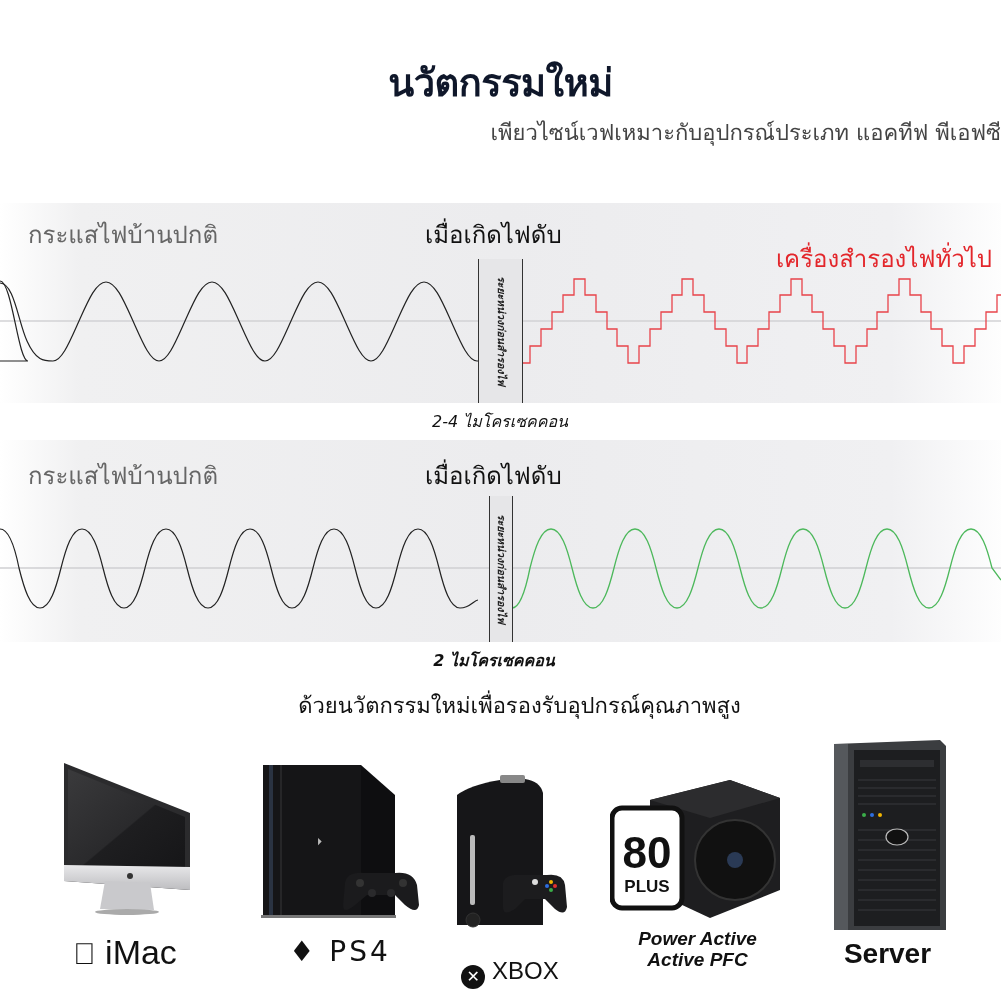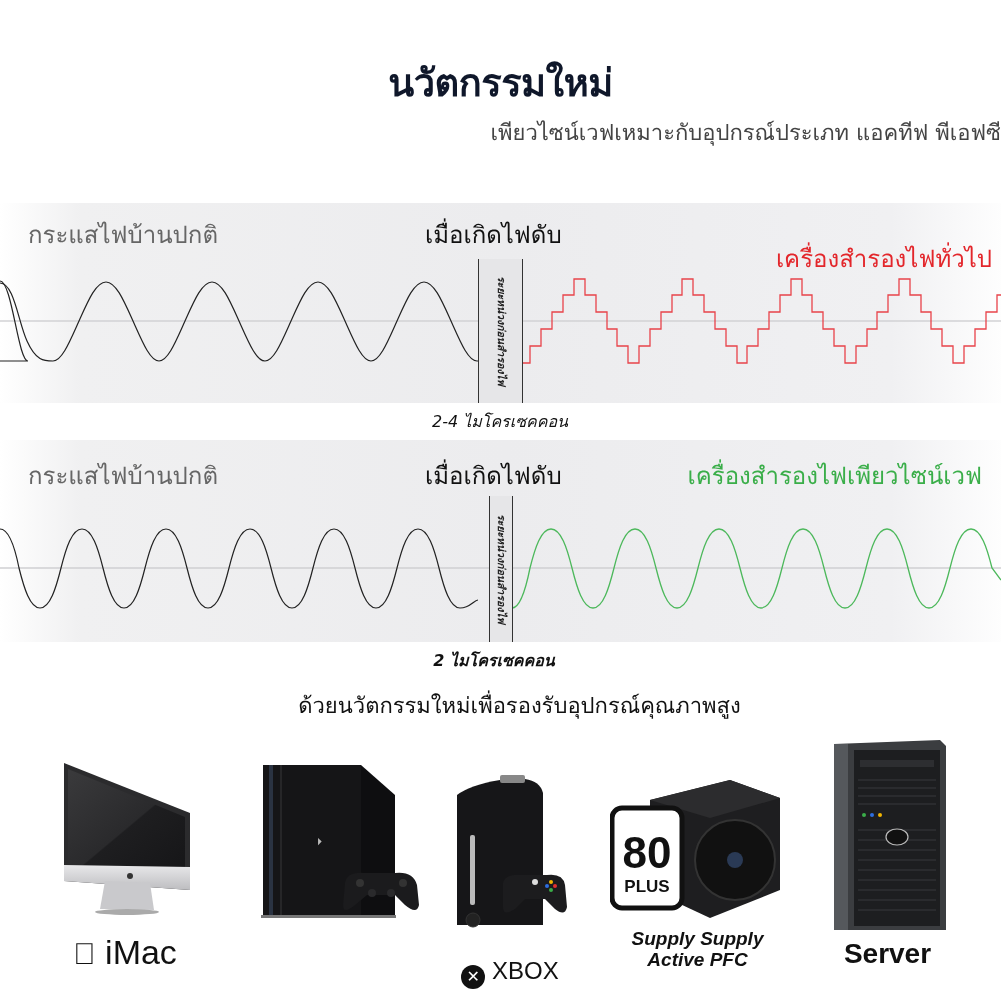--- a/index.html
+++ b/index.html
@@ -63,21 +63,20 @@
     <path fill="none" stroke="#4cb85b" stroke-width="1.3" d="M512,168 C520,168 526,148 530,128 C535,108 541,89 551,89
          C561,89 567,108 572,128 C577,148 583,168 593,168 C603,168 609,148 614,128 C619,108 625,89 635,89
          C645,89 651,108 656,128 C661,148 667,168 677,168 C687,168 693,148 698,128 C703,108 709,89 719,89
          C729,89 735,108 740,128 C745,148 751,168 761,168 C771,168 777,148 782,128 C787,108 793,89 803,89
          C813,89 819,108 824,128 C829,148 835,168 845,168 C855,168 861,148 866,128 C871,108 877,89 887,89
          C897,89 903,108 908,128 C913,148 919,168 929,168 C939,168 945,148 950,128 C955,108 961,89 971,89
          C981,89 987,108 992,128 L1001,140"></path>
   </svg>
   <div class="abs lbl lbl-normal" style="left:28px;top:16px;">กระแสไฟบ้านปกติ</div>
   <div class="abs lbl lbl-outage" style="left:425px;top:16px;">เมื่อเกิดไฟดับ</div>
-  <div class="abs lbl lbl-green" style="right:30px;top:16px;">เครื่องสำรองไฟเพียวไซน์เวฟ</div>
   <div class="gap" style="left:489px;top:56px;width:24px;height:146px;">
     <div class="gap-text">ระยะหน่วงก่อนสำรองไฟ</div>
   </div>
 </div>
 <div class="abs gap-caption" style="left:494px;top:648px;font-weight:bold;">2 ไมโครเซคคอน</div>
 
 <div class="abs section-heading">ด้วยนวัตกรรมใหม่เพื่อรองรับอุปกรณ์คุณภาพสูง</div>
 
 <div class="device" style="left:50px;top:755px;width:150px;height:225px;">
   <svg width="150" height="170">
@@ -113,20 +112,24 @@
     <rect x="14" y="10" width="4" height="150" fill="#2a3342"></rect>
     <rect x="25" y="10" width="2" height="150" fill="#262628"></rect>
     <text x="62" y="90" fill="#bbb" font-size="10" font-family="DejaVu Sans,sans-serif">⏵</text>
     <path d="M90,128 Q92,116 110,118 L140,118 Q158,116 162,130 L164,150 Q162,160 150,150 L140,140 L112,140 L100,150 Q88,160 88,150 Z" fill="#1b1b1d"></path>
     <circle cx="105" cy="128" r="4" fill="#333"></circle>
     <circle cx="148" cy="128" r="4" fill="#333"></circle>
     <circle cx="117" cy="138" r="4" fill="#2a2a2c"></circle>
     <circle cx="136" cy="138" r="4" fill="#2a2a2c"></circle>
     <rect x="6" y="160" width="135" height="3" fill="#777"></rect>
   </svg>
+  <div class="dev-label" style="top:180px;font-size:28px;letter-spacing:3px;font-family:'DejaVu Sans',sans-serif;">
+    <span style="font-weight:bold;">♦</span>
+    <span>PS4</span>
+  </div>
 </div>
 
 <div class="device" style="left:445px;top:765px;width:130px;height:215px;">
   <svg width="130" height="165">
     <path d="M12,30 Q25,20 55,15 L80,14 Q95,16 98,28 L98,160 L12,160 Z" fill="#161618"></path>
     <rect x="55" y="10" width="25" height="8" rx="2" fill="#888"></rect>
     <rect x="25" y="70" width="5" height="70" rx="2" fill="#bbb"></rect>
     <circle cx="28" cy="155" r="7" fill="#222" stroke="#333"></circle>
     <path d="M58,118 Q60,108 78,110 L102,110 Q118,108 120,120 L122,142 Q120,152 110,144 L100,134 L80,134 L70,144 Q58,152 58,142 Z" fill="#1c1c1e"></path>
     <circle cx="90" cy="117" r="3" fill="#ddd"></circle>
@@ -145,21 +148,21 @@
   <svg width="175" height="150">
     <polygon points="40,30 120,10 170,28 170,120 100,148 40,120" fill="#1e1e20"></polygon>
     <polygon points="40,30 120,10 170,28 100,48" fill="#2c2c2e"></polygon>
     <circle cx="125" cy="90" r="40" fill="#111" stroke="#333" stroke-width="2"></circle>
     <circle cx="125" cy="90" r="8" fill="#2a3a55"></circle>
     <rect x="2" y="38" width="70" height="100" rx="10" fill="#fff" stroke="#111" stroke-width="5"></rect>
     <text x="37" y="98" text-anchor="middle" font-size="44" font-weight="bold" font-family="Liberation Sans,sans-serif" fill="#111">80</text>
     <text x="37" y="122" text-anchor="middle" font-size="17" font-weight="bold" font-family="Liberation Sans,sans-serif" fill="#111">PLUS</text>
   </svg>
   <div class="dev-label" style="top:158px;font-size:19px;font-weight:bold;font-style:italic;line-height:21px;font-family:'Liberation Sans',sans-serif;">
-    <div>Supply Supply</div>
+    <div>Power Active</div>
     <div>Active PFC</div>
   </div>
 </div>
 
 <div class="device" style="left:820px;top:740px;width:135px;height:240px;">
   <svg width="135" height="190">
     <polygon points="14,4 120,0 126,6 126,190 14,190" fill="#3b3d40"></polygon>
     <rect x="14" y="4" width="14" height="186" fill="#55585c"></rect>
     <rect x="34" y="10" width="86" height="176" fill="#1d1e20"></rect>
     <rect x="40" y="20" width="74" height="7" fill="#2d2e31"></rect>

